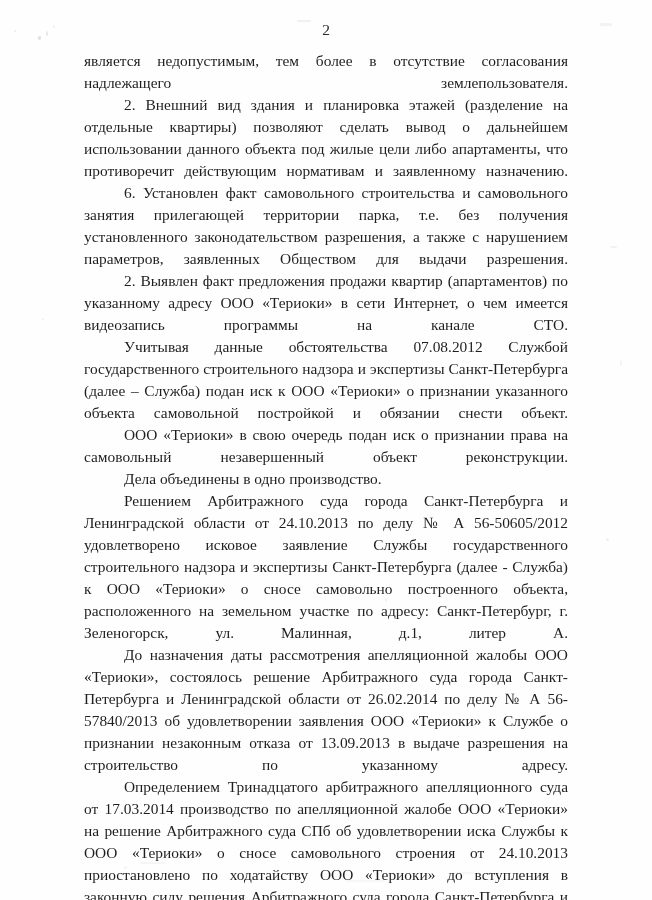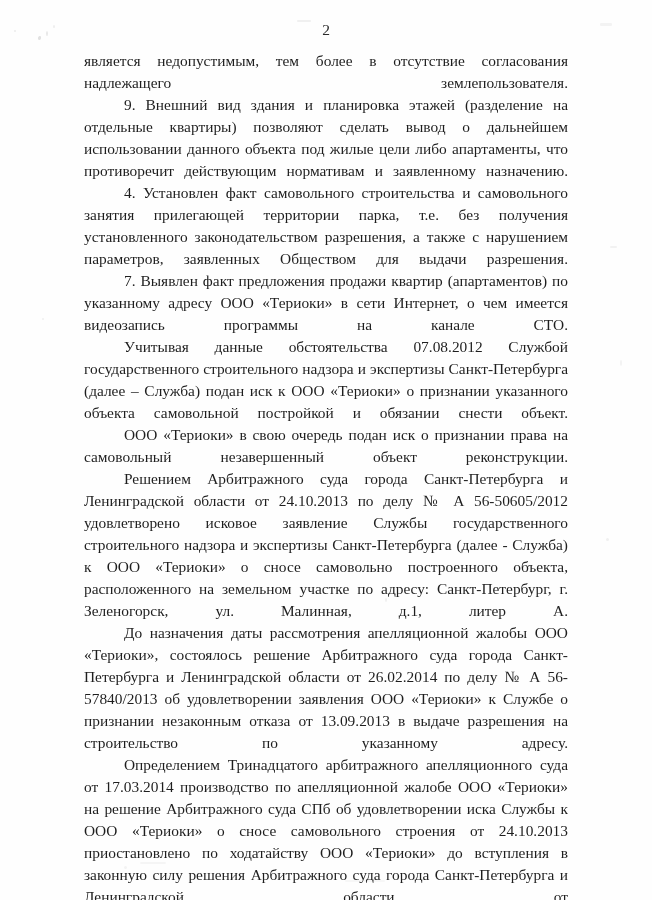--- a/index.html
+++ b/index.html
@@ -100,23 +100,24 @@
   <span class="speck s11"></span>
   <span class="speck s12"></span>
   <span class="speck s13"></span>
   <span class="speck s14"></span>
   <span class="speck s15"></span>
 
   <div class="page-number">2</div>
 
   <div class="body-text">
     <p class="para full-justify">является недопустимым, тем более в отсутствие согласования надлежащего землепользователя.</p>
-    <p class="para indent full-justify">9.     Внешний вид здания и планировка этажей    (разделение на отдельные квартиры) позволяют сделать вывод о дальнейшем использовании данного объекта под жилые цели либо апартаменты, что противоречит действующим нормативам и заявленному назначению.</p>
-    <p class="para indent full-justify">4. Установлен факт самовольного строительства и самовольного занятия прилегающей территории парка, т.е. без получения  установленного законодательством разрешения,     а также     с нарушением параметров, заявленных Обществом для выдачи разрешения.</p>
-    <p class="para indent full-justify">7. Выявлен факт предложения  продажи  квартир (апартаментов) по указанному адресу ООО «Териоки» в сети Интернет, о чем имеется видеозапись программы  на канале СТО.</p>
+    <p class="para indent full-justify">2.     Внешний вид здания и планировка этажей    (разделение на отдельные квартиры) позволяют сделать вывод о дальнейшем использовании данного объекта под жилые цели либо апартаменты, что противоречит действующим нормативам и заявленному назначению.</p>
+    <p class="para indent full-justify">6. Установлен факт самовольного строительства и самовольного занятия прилегающей территории парка, т.е. без получения  установленного законодательством разрешения,     а также     с нарушением параметров, заявленных Обществом для выдачи разрешения.</p>
+    <p class="para indent full-justify">2. Выявлен факт предложения  продажи  квартир (апартаментов) по указанному адресу ООО «Териоки» в сети Интернет, о чем имеется видеозапись программы  на канале СТО.</p>
     <p class="para indent full-justify">Учитывая     данные     обстоятельства     07.08.2012     Службой государственного строительного надзора и экспертизы Санкт-Петербурга (далее – Служба) подан иск к ООО «Териоки» о признании указанного объекта самовольной постройкой и обязании снести объект.</p>
     <p class="para indent full-justify">ООО «Териоки»   в свою очередь подан иск о признании права на самовольный незавершенный объект реконструкции.</p>
+    <p class="para indent">Дела объединены в одно производство.</p>
     <p class="para indent full-justify">Решением      Арбитражного  суда  города  Санкт-Петербурга  и Ленинградской области от 24.10.2013 по делу № А 56-50605/2012 удовлетворено исковое заявление Службы государственного строительного надзора и экспертизы Санкт-Петербурга (далее - Служба) к ООО «Териоки» о сносе самовольно построенного объекта, расположенного на земельном участке по адресу: Санкт-Петербург, г. Зеленогорск, ул. Малинная, д.1, литер А.</p>
     <p class="para indent full-justify">До назначения даты рассмотрения апелляционной жалобы ООО «Териоки»,      состоялось решение Арбитражного суда города Санкт-Петербурга и Ленинградской области от 26.02.2014 по делу № А 56-57840/2013 об удовлетворении заявления ООО «Териоки» к Службе о признании незаконным отказа от 13.09.2013 в выдаче разрешения на строительство по указанному адресу.</p>
     <p class="para indent full-justify">Определением Тринадцатого арбитражного апелляционного суда от 17.03.2014 производство по апелляционной жалобе ООО «Териоки» на решение Арбитражного суда СПб об удовлетворении иска Службы к ООО «Териоки» о сносе самовольного строения от 24.10.2013  приостановлено по ходатайству ООО «Териоки» до вступления в законную силу решения Арбитражного суда города Санкт-Петербурга и Ленинградской области от</p>
   </div>
 
 </div>
 
 </body></html>

